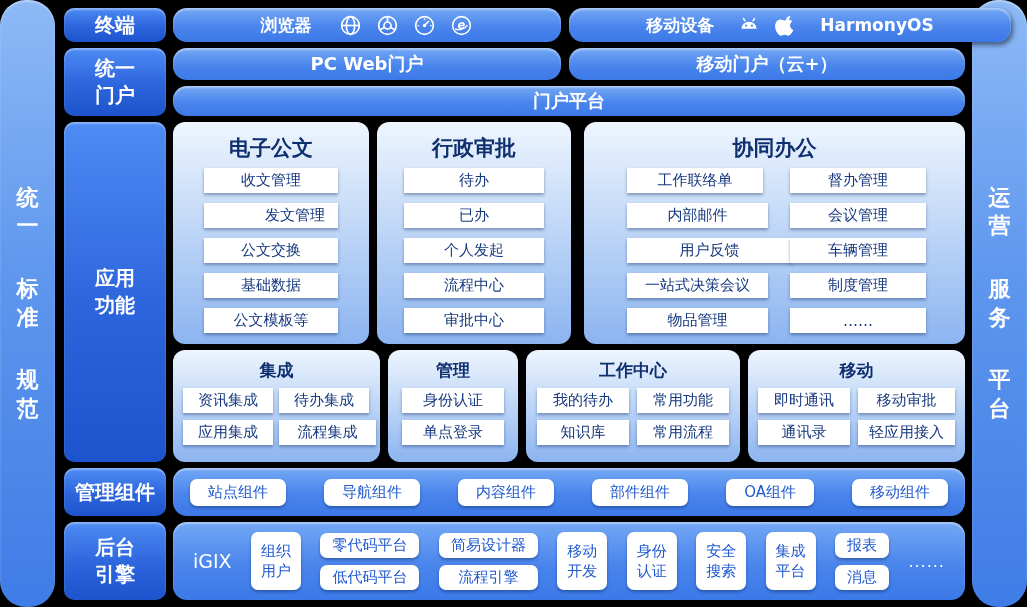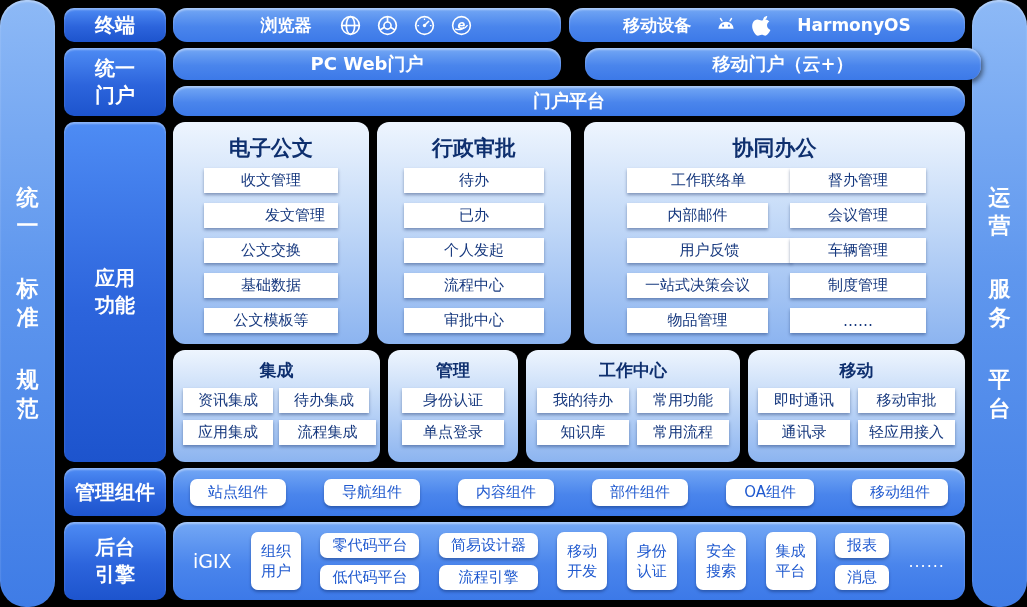--- a/index.html
+++ b/index.html
@@ -146,21 +146,21 @@
     <svg viewBox="0 0 24 24" width="25" height="25">
         <g fill="none" stroke="#fff" stroke-width="1.5">
           <circle cx="12" cy="12" r="8.5"></circle>
           <path d="M5.8 15.2c4.2 2 9.6.2 12-3.6" stroke-width="1.2"></path>
         </g>
         <text x="12" y="15.8" font-size="11" fill="#fff" text-anchor="middle" font-style="italic" font-weight="bold">e</text>
       </svg>
   </span>
 </div>
 
-<div class="abs blue-bar" style="left:569px;top:8px;width:396px;height:34px;gap:22px;">
+<div class="abs blue-bar" style="left:569px;top:8px;width:442px;height:34px;gap:22px;">
   <span class="bar-title">移动设备</span>
   <span class="icon-row">
     <svg viewBox="0 0 24 24" width="26" height="26">
         <path d="M5 15.5a7 6.6 0 0 1 14 0z" fill="#fff"></path>
         <g stroke="#fff" stroke-width="1.3" stroke-linecap="round">
           <path d="M8.3 8.2L6.9 6M15.7 8.2L17.1 6"></path>
         </g>
         <circle cx="9.3" cy="12.6" r="1" fill="#4a85ec"></circle>
         <circle cx="14.7" cy="12.6" r="1" fill="#4a85ec"></circle>
       </svg>
@@ -168,21 +168,21 @@
         <path d="M16.2 2.9c.1 1.1-.4 2.2-1.1 3-.7.8-1.9 1.4-3 1.3-.1-1 .4-2.1 1.1-2.9.7-.8 2-1.4 3-1.4z"></path>
         <path d="M19.4 17c-.5 1.1-.7 1.6-1.4 2.6-.9 1.4-2.2 3.1-3.7 3.1-1.4 0-1.8-.9-3.6-.9-1.8 0-2.3.9-3.7.9-1.6 0-2.8-1.5-3.7-2.9C.8 16 .6 11.6 2.1 9.2c1-1.7 2.7-2.7 4.3-2.7 1.6 0 2.6 1 4 1 1.3 0 2.1-1 4-1 1.4 0 2.9.8 3.9 2.1-3.4 1.9-2.9 6.8 1.1 8.4z"></path>
       </svg>
   </span>
   <span class="bar-title">HarmonyOS</span>
 </div>
 
 <div class="abs blue-bar" style="left:173px;top:48px;width:388px;height:32px;">
   <span class="bar-title-lg">PC Web门户</span>
 </div>
-<div class="abs blue-bar" style="left:569px;top:48px;width:396px;height:32px;margin-left:16px;">
+<div class="abs blue-bar" style="left:569px;top:48px;width:396px;height:32px;">
   <span class="bar-title-lg">移动门户（云+）</span>
 </div>
 <div class="abs blue-bar" style="left:173px;top:86px;width:792px;height:30px;">
   <span class="bar-title-lg">门户平台</span>
 </div>
 
 <div class="abs light-panel" style="left:173px;top:122px;width:196px;height:222px;">
   <div class="panel-title">电子公文</div>
   <div class="chip" style="left:31px;top:46px;width:134px;">收文管理</div>
   <div class="chip" style="left:31px;top:81px;width:134px;padding-left:48px;">发文管理</div>
@@ -195,21 +195,21 @@
   <div class="panel-title">行政审批</div>
   <div class="chip" style="left:27px;top:46px;width:140px;">待办</div>
   <div class="chip" style="left:27px;top:81px;width:140px;">已办</div>
   <div class="chip" style="left:27px;top:116px;width:140px;">个人发起</div>
   <div class="chip" style="left:27px;top:151px;width:140px;">流程中心</div>
   <div class="chip" style="left:27px;top:186px;width:140px;">审批中心</div>
 </div>
 
 <div class="abs light-panel" style="left:584px;top:122px;width:381px;height:222px;">
   <div class="panel-title">协同办公</div>
-  <div class="chip" style="left:43px;top:46px;width:163px;">工作联络单</div>
+  <div class="chip" style="left:43px;top:46px;width:136px;">工作联络单</div>
   <div class="chip" style="left:43px;top:81px;width:141px;">内部邮件</div>
   <div class="chip" style="left:43px;top:116px;width:165px;">用户反馈</div>
   <div class="chip" style="left:43px;top:151px;width:141px;">一站式决策会议</div>
   <div class="chip" style="left:43px;top:186px;width:141px;">物品管理</div>
   <div class="chip" style="left:206px;top:46px;width:136px;">督办管理</div>
   <div class="chip" style="left:206px;top:81px;width:136px;">会议管理</div>
   <div class="chip" style="left:206px;top:116px;width:136px;">车辆管理</div>
   <div class="chip" style="left:206px;top:151px;width:136px;">制度管理</div>
   <div class="chip" style="left:206px;top:186px;width:136px;">……</div>
 </div>

